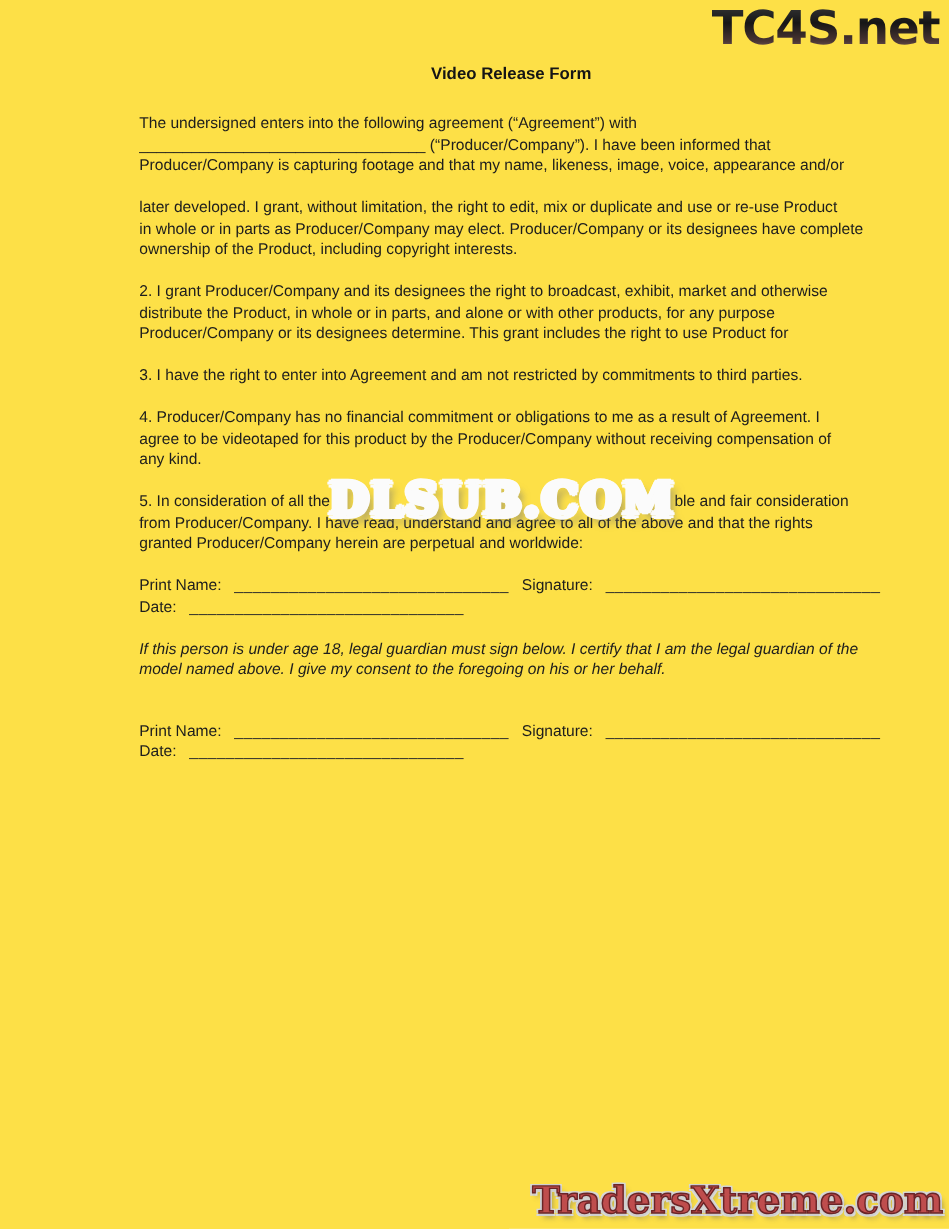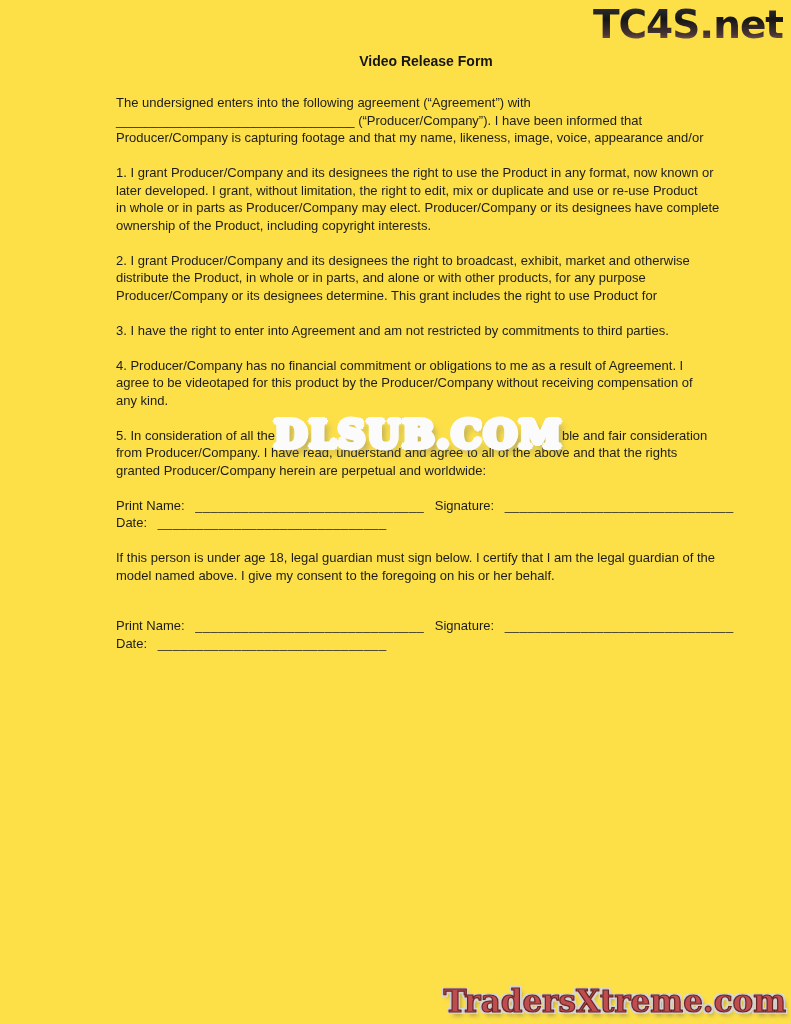--- a/index.html
+++ b/index.html
@@ -79,21 +79,21 @@
     color: transparent;
     text-shadow:
       -3px 0 0 #fbfbfb, 3px 0 0 #fbfbfb, 0 -3px 0 #fbfbfb, 0 3px 0 #fbfbfb,
       -2px -2px 0 #fbfbfb, 2px 2px 0 #fbfbfb, -2px 2px 0 #fbfbfb, 2px -2px 0 #fbfbfb,
       5px 6px 6px rgba(120,120,120,0.55);
   }
 
   
   .sig-block { margin: 0 0 17.5px 0; }
   .sig-block.last { margin-bottom: 0; }
-  .guardian { margin-bottom: 33px; }
+  .guardian { margin-bottom: 33px; font-style: italic; }
   .u { margin-left: 7px; letter-spacing: 0.4px; color: #2a2a2a; }
   .sig-gap { margin-left: 7px; }
 </style>
 </head>
 <body>
 
 <div class="page">
 
   <div class="wm-top">TC4S.net</div>
 
@@ -101,21 +101,20 @@
 
     <h1 class="title">Video Release Form</h1>
 
     <div class="para">
         <div class="line">The undersigned enters into the following agreement (“Agreement”) with</div>
         <div class="line">_________________________________ (“Producer/Company”). I have been informed that</div>
         <div class="line">Producer/Company is capturing footage and that my name, likeness, image, voice, appearance and/or</div>
       </div>
 
     <div class="para">
-        <div class="line">1. I grant Producer/Company and its designees the right to use the Product in any format, now known or</div>
         <div class="line">later developed. I grant, without limitation, the right to edit, mix or duplicate and use or re-use Product</div>
         <div class="line">in whole or in parts as Producer/Company may elect. Producer/Company or its designees have complete</div>
         <div class="line">ownership of the Product, including copyright interests.</div>
       </div>
 
     <div class="para">
         <div class="line">2. I grant Producer/Company and its designees the right to broadcast, exhibit, market and otherwise</div>
         <div class="line">distribute the Product, in whole or in parts, and alone or with other products, for any purpose</div>
         <div class="line">Producer/Company or its designees determine. This grant includes the right to use Product for</div>
       </div>

